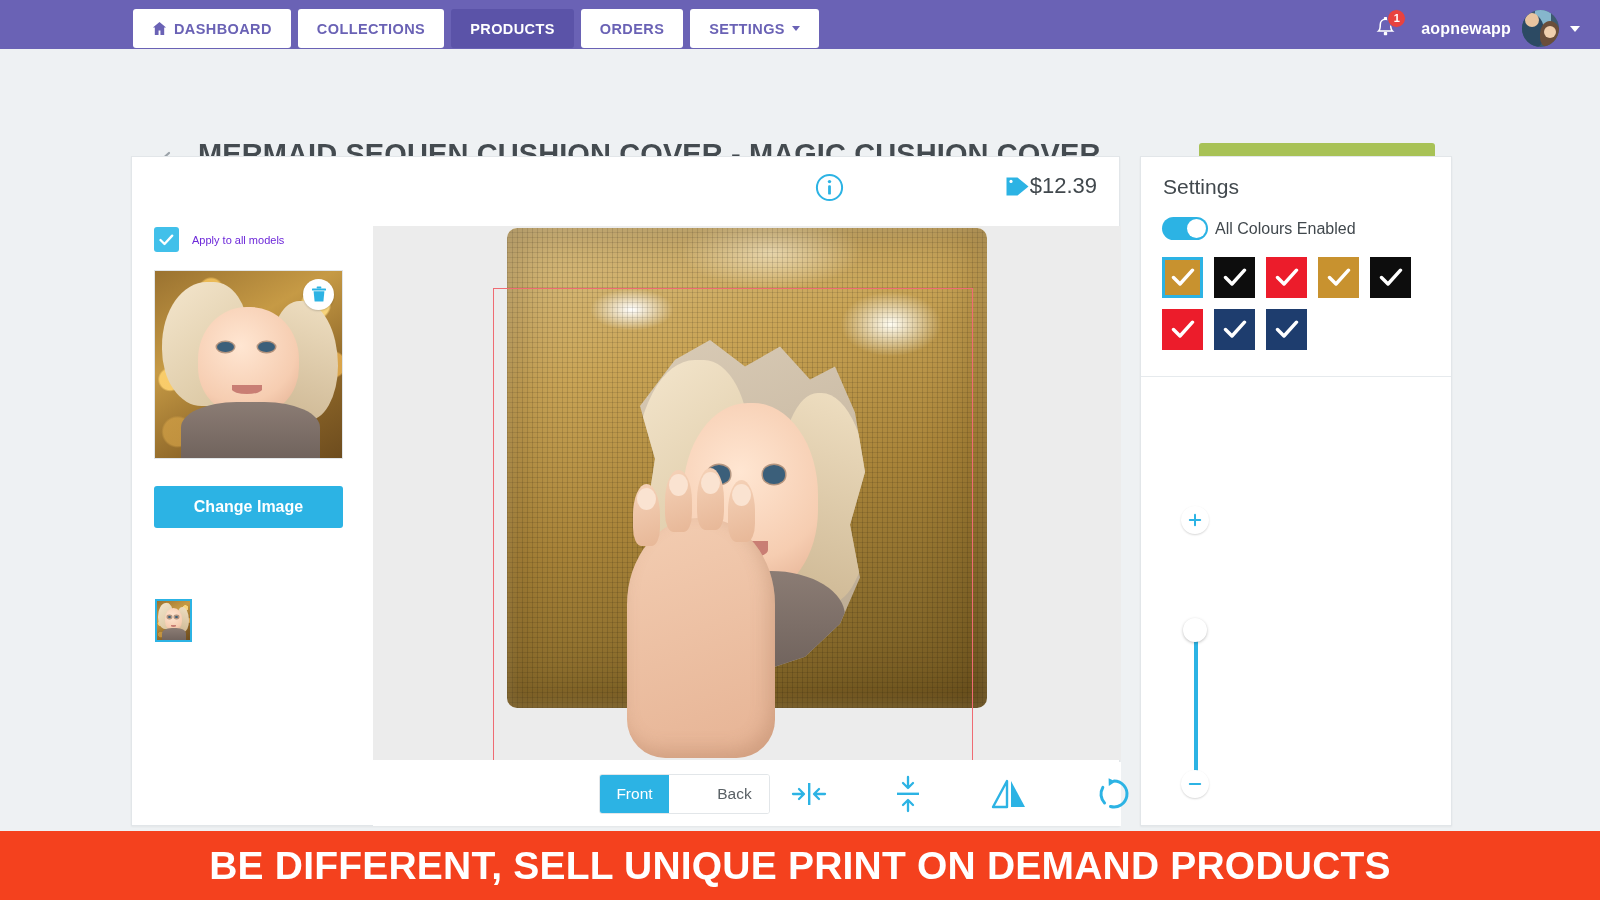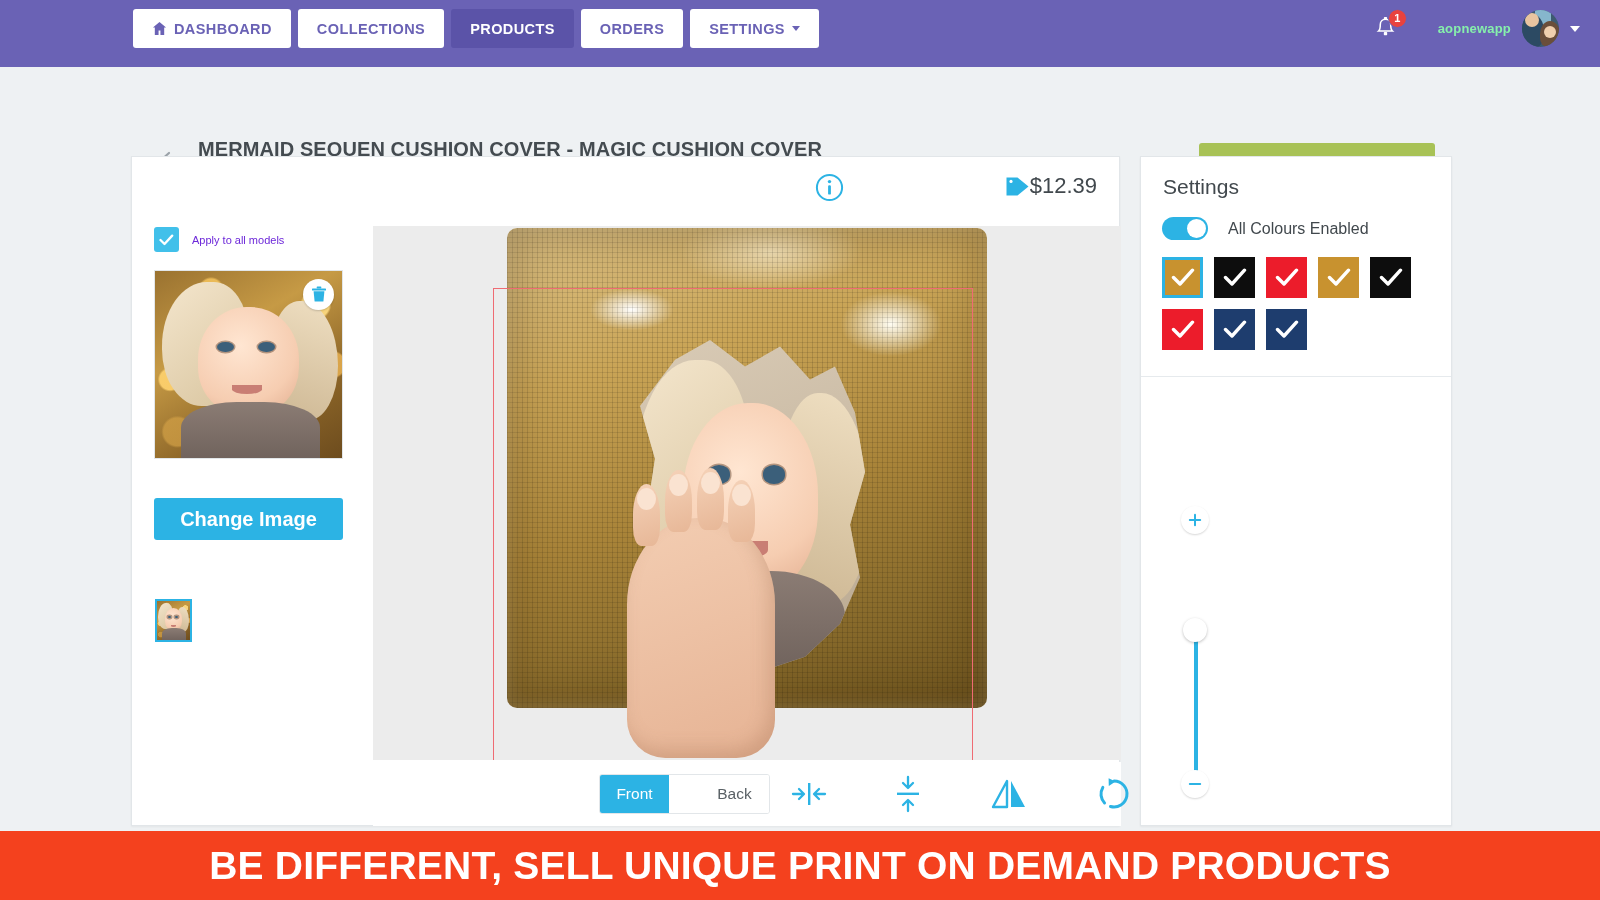--- a/index.html
+++ b/index.html
@@ -6,21 +6,21 @@
   html, body {
     width: 1600px; height: 900px;
     font-family: "Liberation Sans", sans-serif;
     background: #eef1f3;
     overflow: hidden;
   }
 
   
   .topnav {
     position: absolute; left: 0; top: 0;
-    width: 1600px; height: 67px;
+    width: 1600px; height: 49px;
     background: #6a62b5;
     display: flex; align-items: center;
   }
   .nav-tabs {
     position: absolute; left: 133px; top: 9px;
     display: flex; gap: 7px;
   }
   .nav-tab {
     height: 39px;
     background: #ffffff;
@@ -55,22 +55,22 @@
   .bell-badge {
     position: absolute; top: 0px; right: -1px;
     min-width: 19px; height: 19px; border-radius: 10px;
     background: #e8423f; color: #fff;
     font-size: 11px; font-weight: bold;
     display: flex; align-items: center; justify-content: center;
     padding: 0 4px;
     border: 1.5px solid #6a62b5;
   }
   .user-name {
-    color: #86efac; font-size: 13px; font-weight: bold;
-    margin-left: 32px; margin-right: 11px; letter-spacing: .2px;
+    color: #ffffff; font-size: 16px; font-weight: bold;
+    margin-left: 16px; margin-right: 11px; letter-spacing: .2px;
   }
   .avatar {
     width: 37px; height: 37px; border-radius: 50%;
     overflow: hidden; position: relative;
     background: #3d5a70;
     cursor: pointer;
   }
   .avatar .a1 { position:absolute; left:-2px; top:4px; width:24px; height:34px; border-radius:50% 50% 40% 40%; background:#2c4a63; }
   .avatar .a1h { position:absolute; left:3px; top:3px; width:14px; height:14px; border-radius:50%; background:#e8c4a0; }
   .avatar .a2 { position:absolute; right:-1px; bottom:0px; width:20px; height:26px; border-radius:50% 50% 35% 35%; background:#6a4e3a; }
@@ -85,21 +85,21 @@
   }
 
   
   .page-head { position: absolute; left: 0; top: 57px; width: 1600px; height: 97px; }
   .back-arrow {
     position: absolute; left: 152px; top: 90px;
     width: 28px; height: 28px; cursor: pointer;
   }
   .page-title {
     position: absolute; left: 198px; top: 81px;
-    font-size: 20px; font-weight: bold; color: #444b50;
+    font-size: 29px; font-weight: bold; color: #444b50;
     letter-spacing: .1px;
   }
   .page-sub {
     position: absolute; left: 198px; top: 115px;
     font-size: 14.5px; color: #9aa2a8;
   }
   .save-btn {
     position: absolute; left: 1199px; top: 86px;
     width: 236px; height: 40px;
     background: #a8c256; border: none; border-radius: 3px;
@@ -156,22 +156,22 @@
     width: 31px; height: 31px; border-radius: 50%;
     background: #ffffff;
     display: flex; align-items: center; justify-content: center;
     cursor: pointer; z-index: 3;
     box-shadow: 0 1px 2px rgba(0,0,0,.18);
   }
   .change-btn {
     position: absolute; left: 22px; top: 329px;
     width: 189px; height: 42px;
     background: #2cb3e4; border: none; border-radius: 3px;
-    color: #fff; font-size: 20px; font-weight: bold;
-    cursor: pointer; font-family: "Liberation Sans", sans-serif; margin-top: 12px;
+    color: #fff; font-size: 16px; font-weight: bold;
+    cursor: pointer; font-family: "Liberation Sans", sans-serif;
   }
   .rec-size {
     position: absolute; left: 22px; top: 385px;
     width: 189px; text-align: center;
     font-size: 15px; color: #9aa2a8; line-height: 20px;
   }
   .thumb-small {
     position: absolute; left: 23px; top: 442px;
     width: 37px; height: 43px;
     border: 2px solid #2cb3e4;
@@ -346,21 +346,21 @@
     background: #ffffff;
     border: 1px solid #e2e6e9;
     box-shadow: 0 1px 2px rgba(0,0,0,.05);
   }
   .settings-title {
     position: absolute; left: 22px; top: 18px;
     font-size: 21px; color: #41484d;
   }
   .toggle-row {
     position: absolute; left: 21px; top: 60px;
-    display: flex; align-items: center; gap: 20px;
+    display: flex; align-items: center; gap: 7px;
   }
   .toggle {
     width: 46px; height: 23px; border-radius: 12px;
     background: #2cb3e4; position: relative; cursor: pointer;
   }
   .toggle .knob {
     position: absolute; right: 2px; top: 2px;
     width: 19px; height: 19px; border-radius: 50%;
     background: #ffffff;
   }

